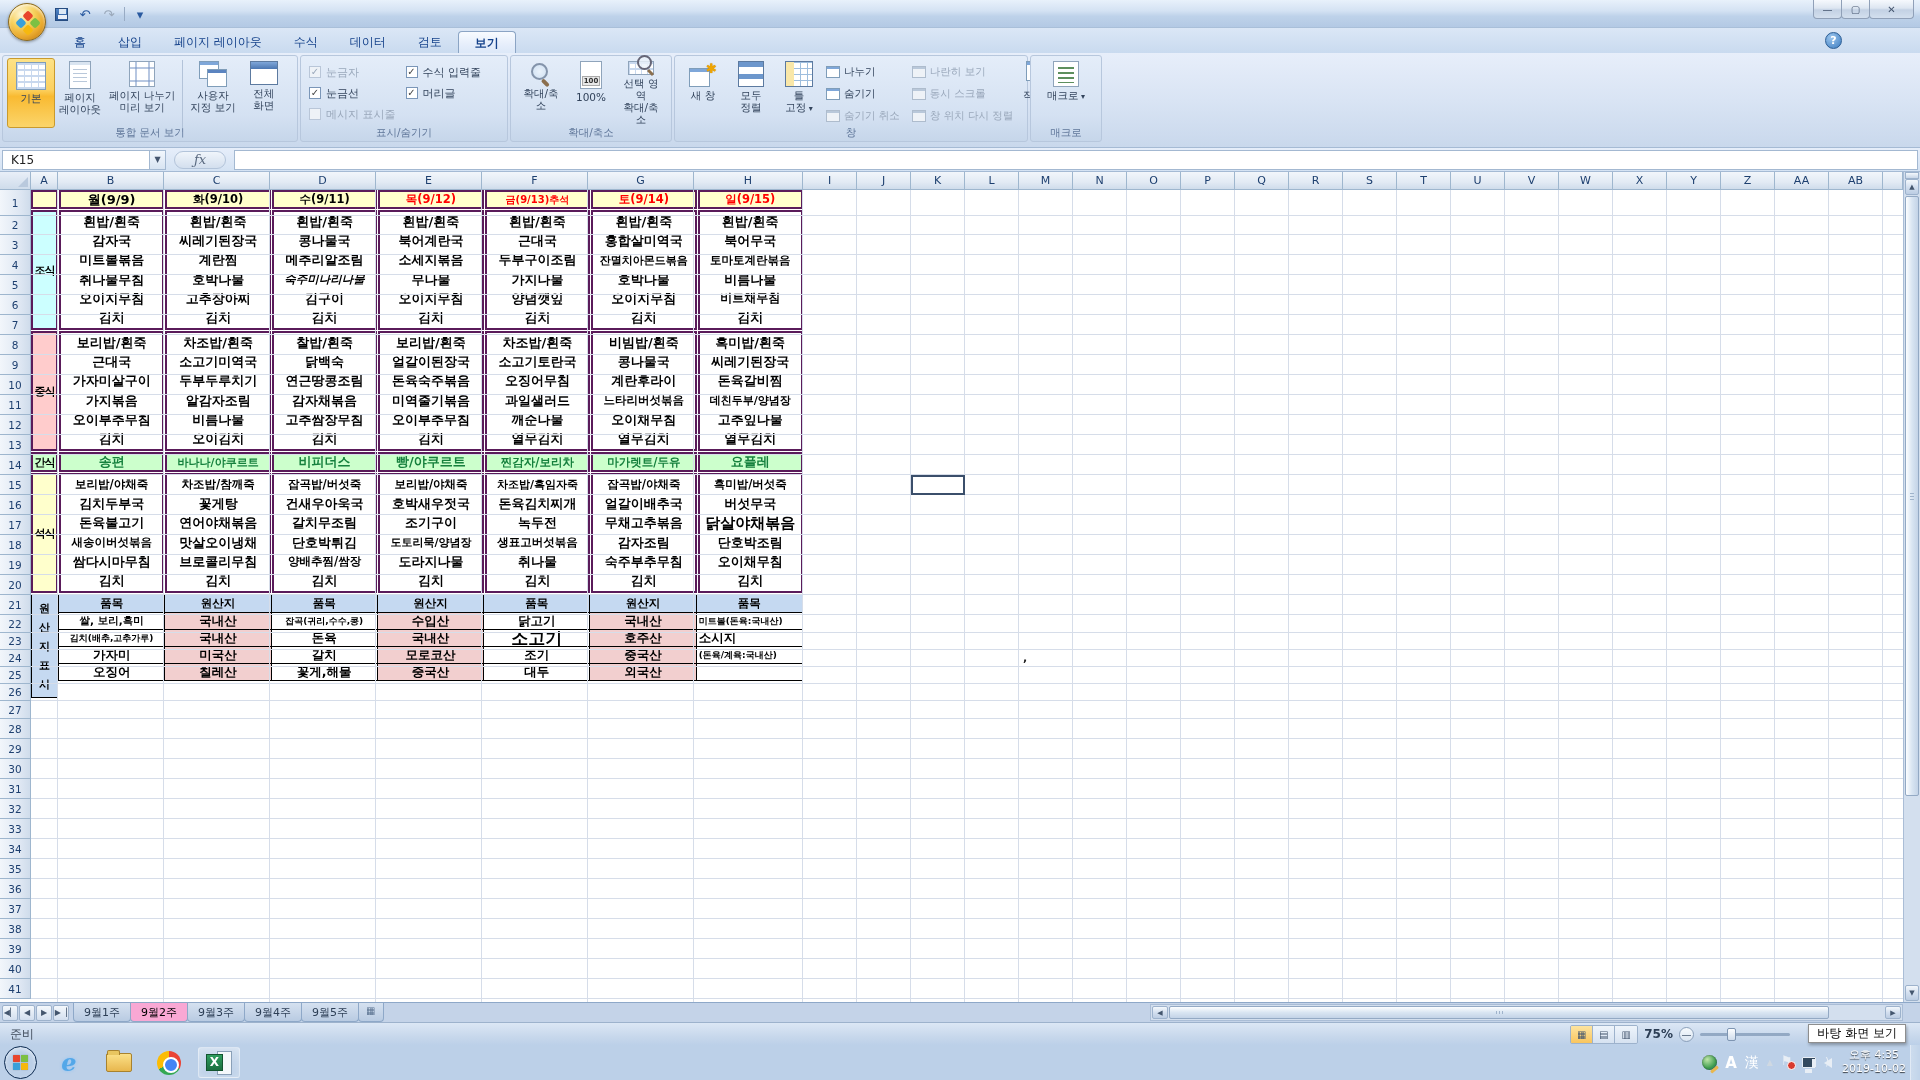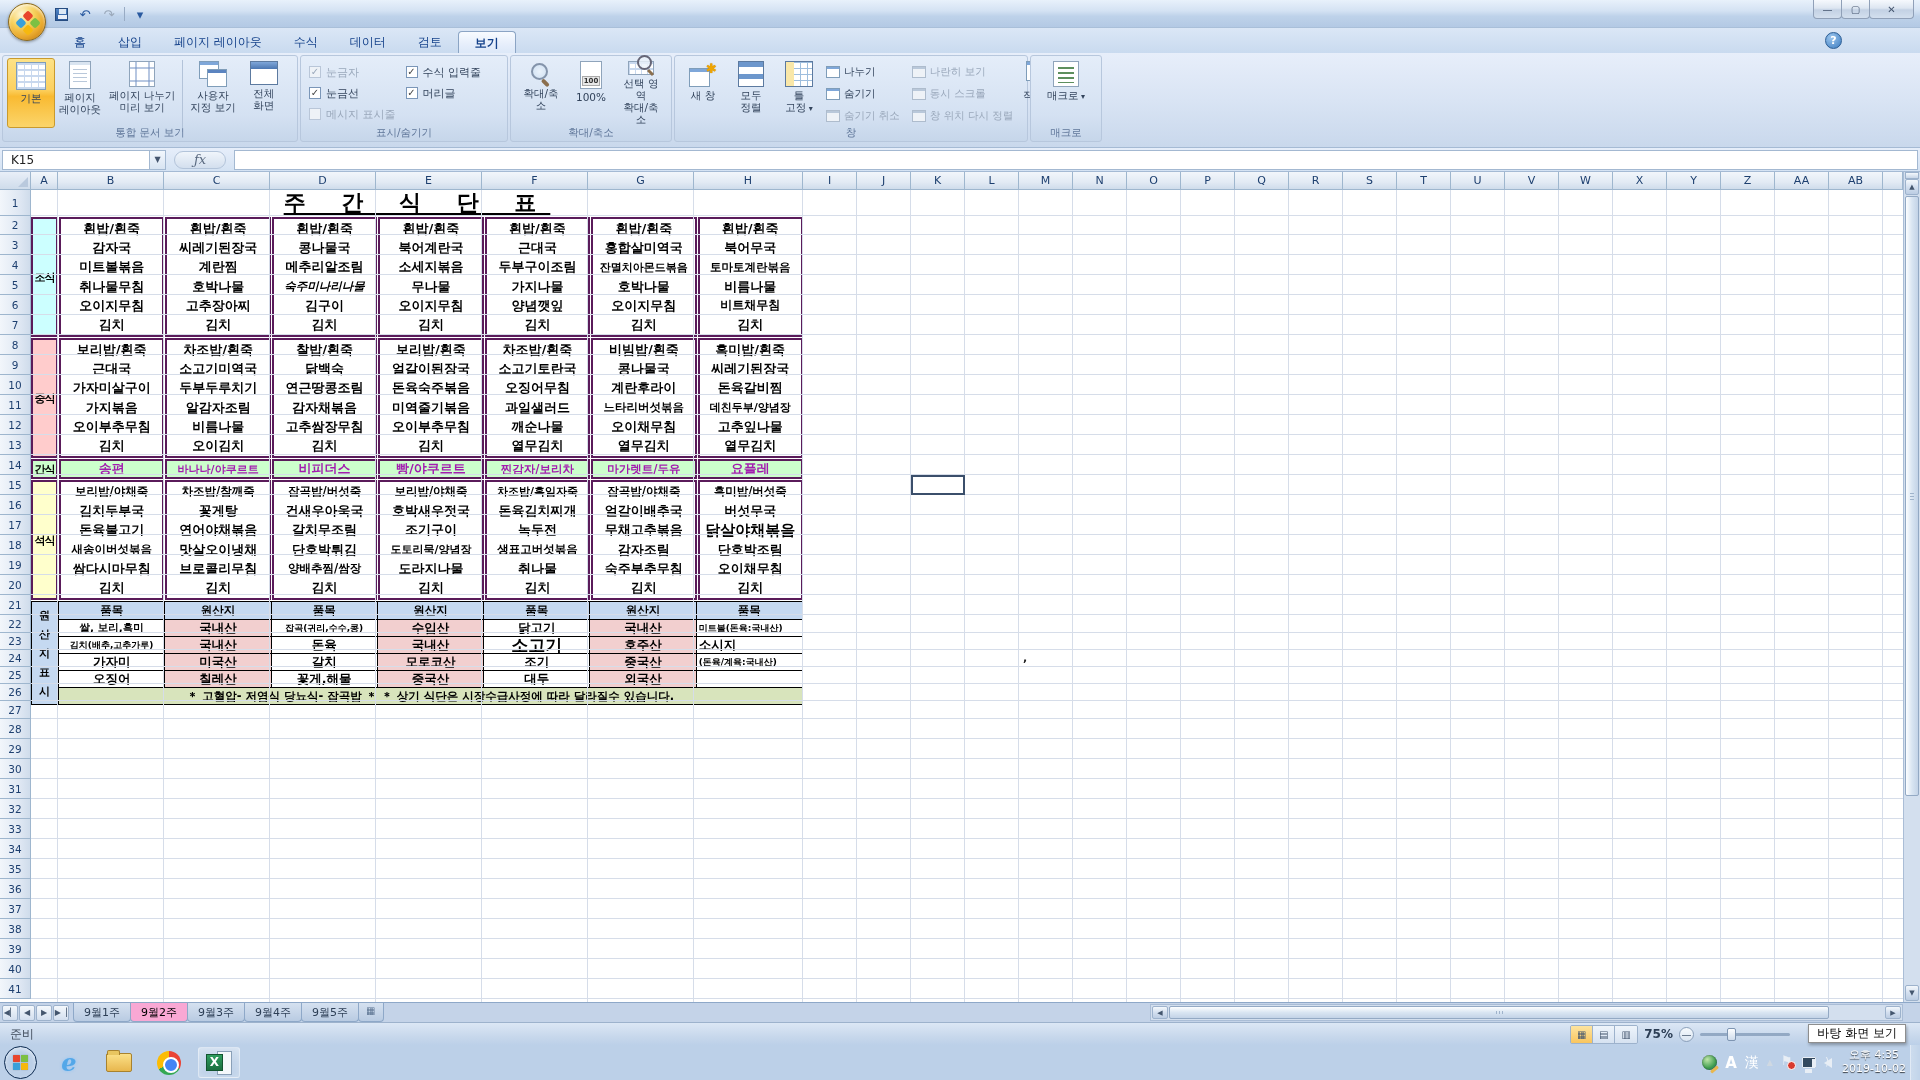--- a/index.html
+++ b/index.html
@@ -155,21 +155,21 @@
 .t-cell{border:2px solid var(--tb);background:#fff;}
 .t-label{width:27px;flex:none;display:flex;align-items:center;justify-content:center;
   font-size:11px;font-weight:bold;color:#000;letter-spacing:-1px;}
 .t-day{flex:1;height:19px;display:flex;align-items:center;justify-content:center;
   font-size:12.5px;font-weight:bold;color:#000;background:#ffffcc;white-space:nowrap;}
 .t-day.red{color:#ff0000;}
 .mealrow .t-cell{height:120px;}
 .mealcell{flex:1;display:flex;flex-direction:column;justify-content:center;}
 .mline{height:19.3px;display:flex;align-items:center;justify-content:center;font-weight:bold;color:#000;white-space:nowrap;}
 .snackrow .t-cell{height:20px;}
-.snack{flex:1;display:flex;align-items:center;justify-content:center;font-weight:bold;color:#a21caf;white-space:nowrap;}
+.snack{flex:1;display:flex;align-items:center;justify-content:center;font-weight:bold;color:#15803d;white-space:nowrap;}
 
 .origin{display:flex;gap:1px;}
 .o-label{width:27px;flex:none;border:1px solid #000;background:#c5d9f1;display:flex;align-items:center;justify-content:center;
   font-size:11px;font-weight:bold;color:#000;white-space:pre-line;text-align:center;line-height:19px;}
 .o-grid{flex:1;display:grid;grid-template-columns:repeat(7,1fr);grid-template-rows:18px 17px 17px 17px 17px 18px;}
 .o-cell{border:1px solid #000;margin:0 0 -1px -1px;display:flex;align-items:center;justify-content:center;
   font-weight:bold;color:#000;white-space:nowrap;overflow:hidden;}
 .o-head{background:#c5d9f1;font-size:11.5px;}
 .o-pink{background:#f2cfcf;}
 .o-left{justify-content:flex-start;padding-left:2px;}
@@ -530,21 +530,30 @@
         <div class="rowh" style="height: 20px;">35</div>
         <div class="rowh" style="height: 20px;">36</div>
         <div class="rowh" style="height: 20px;">37</div>
         <div class="rowh" style="height: 20px;">38</div>
         <div class="rowh" style="height: 20px;">39</div>
         <div class="rowh" style="height: 20px;">40</div>
         <div class="rowh" style="height: 20px;">41</div>
       </div>
     <div class="gridwrap" id="gridwrap">
       <div class="overlay" id="overlay">
-          <div class="t-title">주 간 식 단 표</div>
+          <div class="t-hrow">
+            <div class="t-cell t-label" style="background: rgb(255, 255, 204);"></div>
+            <div class="t-cell t-day" style="font-size: 13px;">월(9/9)</div>
+            <div class="t-cell t-day" style="font-size: 11.5px;">화(9/10)</div>
+            <div class="t-cell t-day" style="font-size: 11.5px;">수(9/11)</div>
+            <div class="t-cell t-day red" style="font-size: 11.5px;">목(9/12)</div>
+            <div class="t-cell t-day red" style="font-size: 10px;">금(9/13)추석</div>
+            <div class="t-cell t-day red" style="font-size: 11.5px;">토(9/14)</div>
+            <div class="t-cell t-day red" style="font-size: 11.5px;">일(9/15)</div>
+          </div>
           <div class="t-hrow mealrow">
             <div class="t-cell t-label" style="background: rgb(204, 255, 255);">조식</div>
             <div class="t-cell mealcell">
               <div class="mline" style="font-size: 13px;">흰밥/흰죽</div>
               <div class="mline" style="font-size: 13px;">감자국</div>
               <div class="mline" style="font-size: 13px;">미트볼볶음</div>
               <div class="mline" style="font-size: 13px;">취나물무침</div>
               <div class="mline" style="font-size: 13px;">오이지무침</div>
               <div class="mline" style="font-size: 13px;">김치</div>
             </div>
@@ -760,21 +769,20 @@
               <div class="o-cell" style="font-size: 12.5px;">조기</div>
               <div class="o-cell o-pink" style="font-size: 12.5px;">중국산</div>
               <div class="o-cell o-left" style="font-size: 9px;">(돈육/계육:국내산)</div>
               <div class="o-cell" style="font-size: 12.5px;">오징어</div>
               <div class="o-cell o-pink" style="font-size: 12.5px;">칠레산</div>
               <div class="o-cell" style="font-size: 12.5px;">꽃게,해물</div>
               <div class="o-cell o-pink" style="font-size: 12.5px;">중국산</div>
               <div class="o-cell" style="font-size: 12.5px;">대두</div>
               <div class="o-cell o-pink" style="font-size: 12.5px;">외국산</div>
               <div class="o-cell o-left" style="font-size: 12.5px;"></div>
-              <div class="o-footer">＊ 고혈압- 저염식   당뇨식- 잡곡밥 ＊      ＊ 상기 식단은 시장수급사정에 따라 달라질수 있습니다.</div>
             </div>
           </div>
         </div>
     <div class="vline" style="left: 26px;"></div>
         <div class="vline" style="left: 132px;"></div>
         <div class="vline" style="left: 238px;"></div>
         <div class="vline" style="left: 344px;"></div>
         <div class="vline" style="left: 450px;"></div>
         <div class="vline" style="left: 556px;"></div>
         <div class="vline" style="left: 662px;"></div>

